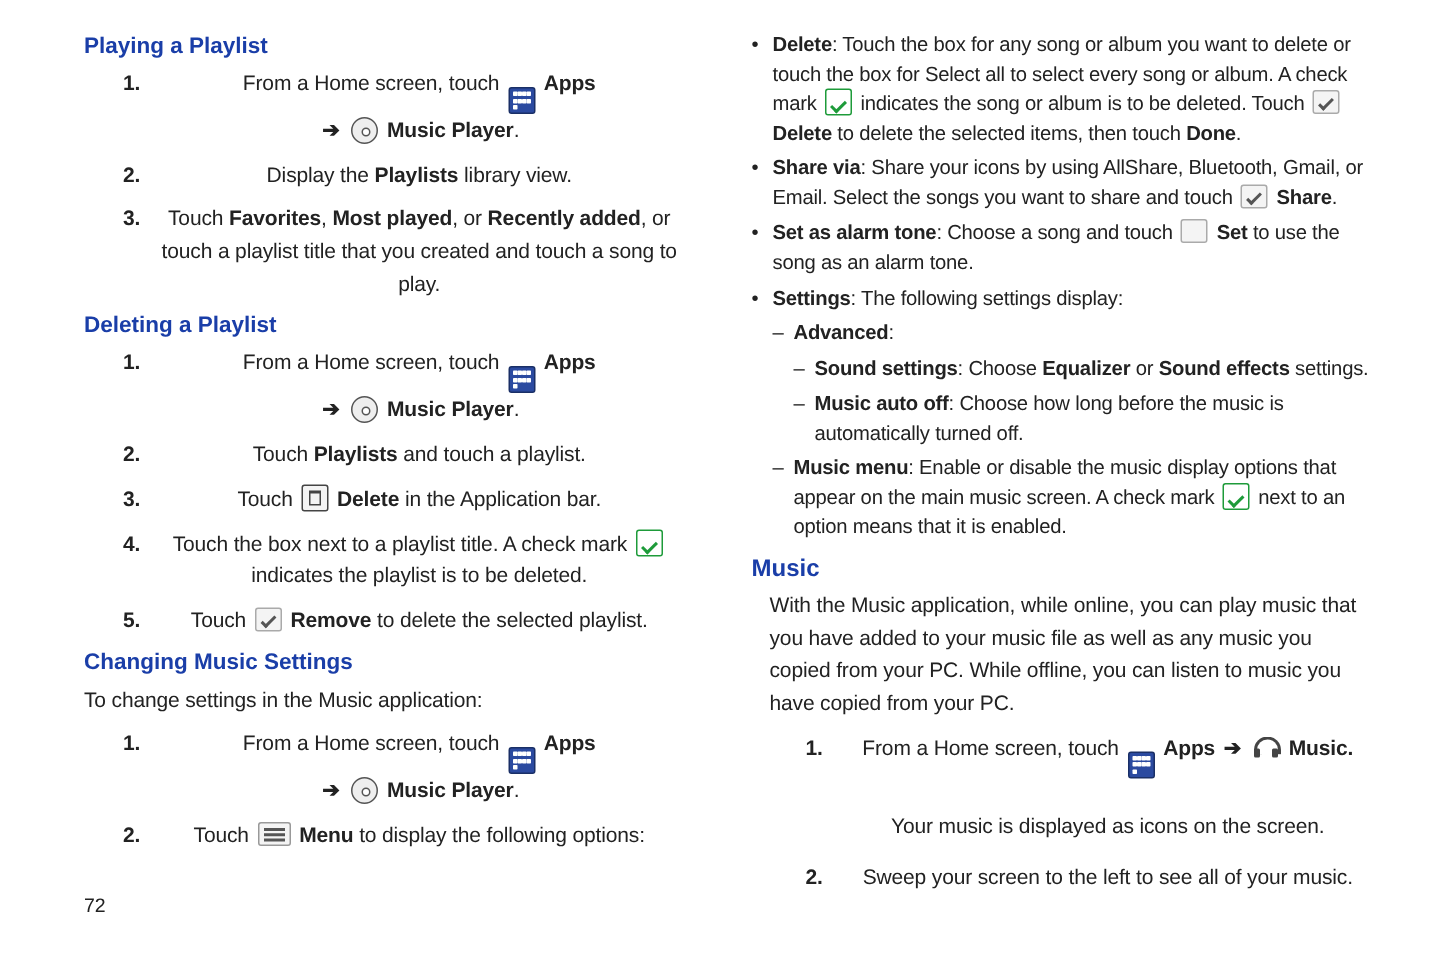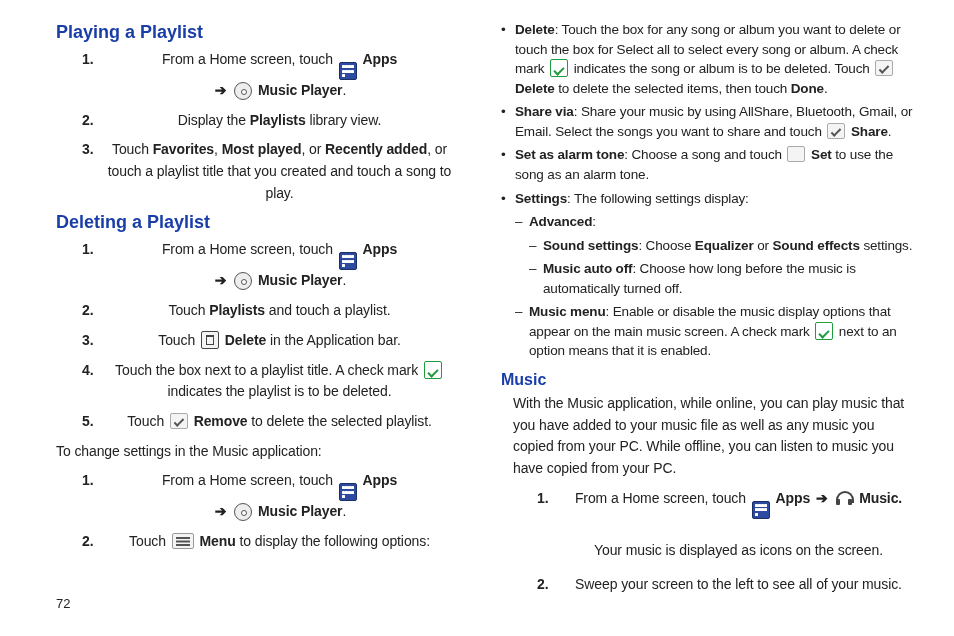--- a/index.html
+++ b/index.html
@@ -19,21 +19,21 @@
   .col {
     width: 50%;
     box-sizing: border-box;
   }
   .col-left { padding-right: 24px; }
   .col-right { padding-left: 24px; }
 
   .h-blue {
     color: #1a3ea8;
     font-weight: bold;
-    font-size: 18px;
+    font-size: 15px;
     margin: 4px 0 6px 0;
     font-family: Arial, Helvetica, sans-serif;
   }
   .section-title {
     color: #1a3ea8;
     font-weight: bold;
     font-size: 16px;
     margin: 10px 0 4px 0;
   }
   p, li, .step-body {
@@ -323,20 +323,21 @@
         <span class="step-num">5.</span>
         <span class="step-body">
           <span>Touch</span>
           <span class="ico-check-grey"></span>
           <span class="bold">Remove</span>
           <span>to delete the selected playlist.</span>
         </span>
       </li>
     </ul>
 
+    <div class="h-blue indent">Changing Music Settings</div>
     <p class="intro">To change settings in the Music application:</p>
     <ul class="steps">
       <li class="step">
         <span class="step-num">1.</span>
         <span class="step-body">
           <span>From a Home screen, touch</span>
           <span class="ico-apps">
               <i></i>
               <i></i>
               <i></i>
@@ -375,21 +376,21 @@
           <span>indicates the song or album is to be deleted. Touch</span>
           <span class="ico-check-grey"></span>
           <span class="bold">Delete</span>
           <span>to delete the selected items, then touch</span>
           <span class="bold">Done</span><span>.</span>
         </span>
       </li>
       <li class="bul">
         <span class="marker">•</span>
         <span class="bbody">
-          <span class="bold">Share via</span><span>: Share your music by using AllShare, Bluetooth, Gmail, or Email. Select the songs you want to share and touch</span>
+          <span class="bold">Share via</span><span>: Share your icons by using AllShare, Bluetooth, Gmail, or Email. Select the songs you want to share and touch</span>
           <span class="ico-check-grey"></span>
           <span class="bold">Share</span><span>.</span>
         </span>
       </li>
       <li class="bul">
         <span class="marker">•</span>
         <span class="bbody">
           <span class="bold">Set as alarm tone</span><span>: Choose a song and touch</span>
           <span class="ico-box"></span>
           <span class="bold">Set</span>

